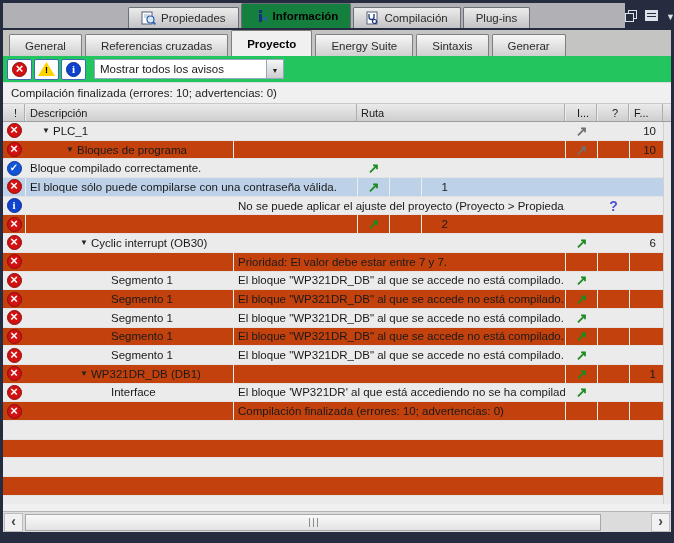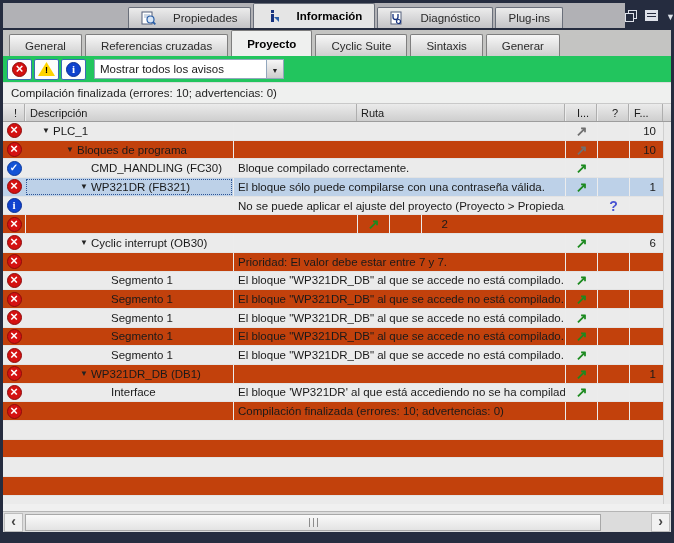--- a/index.html
+++ b/index.html
@@ -8,22 +8,22 @@
 
   .frame { width:674px; height:543px; background:#252c3f; padding:3px 3px 0 3px;
            display:flex; flex-direction:column; overflow:hidden; }
 
   
   .tabbar { height:25px; display:flex; margin-bottom:2px; }
   .tabs-gray { display:flex; align-items:flex-end; background:#b1b1b5; flex:0 0 622px; }
   .tabbar-spacer { width:125px; }
   .wtab { height:21px; display:flex; align-items:center; padding:0 12px; margin-right:2px;
           background:linear-gradient(#ececec,#c3c3c6); border:1px solid #6a6f7a; border-bottom:none;
-          border-radius:2px 2px 0 0; cursor:pointer; white-space:nowrap; color:#2b2b2b;gap:12px; }
-  .wtab.active { height:25px; background:#e5e5e5; font-weight:bold; color:#000; }
+          border-radius:2px 2px 0 0; cursor:pointer; white-space:nowrap; color:#2b2b2b; }
+  .wtab.active { height:25px; background:#15803d; font-weight:bold; color:#000; }
   .wicon { display:inline-flex; margin-right:5px; }
   .win-icons { flex:1; display:flex; align-items:center; justify-content:flex-end; gap:8px; padding-right:4px; }
   .icon-pages { position:relative; width:12px; height:12px; display:inline-block; }
   .icon-pages::before { content:""; position:absolute; top:0; right:0; width:7px; height:7px; border:1px solid #dde1e9; }
   .icon-pages::after  { content:""; position:absolute; bottom:0; left:0; width:7px; height:7px; border:1px solid #dde1e9; background:#252c3f; }
   .icon-list { width:13px; height:11px; background:#dde1e9; display:inline-block;
                background-image:linear-gradient(#252c3f,#252c3f),linear-gradient(#252c3f,#252c3f);
                background-size:9px 1px,9px 1px; background-position:2px 3px,2px 6px; background-repeat:no-repeat; }
   .icon-chevron::after { content:"▼"; color:#dde1e9; font-size:9px; }
 
@@ -136,21 +136,21 @@
         <span>Información</span>
       </div>
       <div class="wtab">
         <span class="wicon">
           <svg width="13" height="14" viewBox="0 0 13 14">
               <rect x="1" y="1" width="10" height="12" fill="#fff" stroke="#55617c"></rect>
               <path d="M3 3 v3 a2.5 2.5 0 0 0 5 0 v-3" fill="none" stroke="#16327e" stroke-width="1.3"></path>
               <circle cx="8.5" cy="10.5" r="2" fill="none" stroke="#16327e" stroke-width="1.2"></circle>
             </svg>
         </span>
-        <span>Diagnóstico</span>
+        <span>Compilación</span>
       </div>
       <div class="wtab">
         <span>Plug-ins</span>
       </div>
     </div>
     <div class="win-icons">
       <span class="icon-pages"></span>
       <span class="icon-list"></span>
       <span class="icon-chevron"></span>
     </div>
@@ -160,21 +160,21 @@
     <div class="stab">
         <span>General</span>
       </div>
     <div class="stab">
         <span>Referencias cruzadas</span>
       </div>
     <div class="stab active">
         <span>Proyecto</span>
       </div>
     <div class="stab">
-        <span>Cyclic Suite</span>
+        <span>Energy Suite</span>
       </div>
     <div class="stab">
         <span>Sintaxis</span>
       </div>
     <div class="stab">
         <span>Generar</span>
       </div>
   </div>
 
   <div class="toolbar">
@@ -246,44 +246,34 @@
     <div class="cell c-help">
             <span class="help"></span>
           </div>
     <div class="cell c-count">10</div>
   </div>
 
   <div class="row odd">
     <div class="cell c-sev">
             <span class="sev success"></span>
           </div>
-    <div class="cell c-ruta">
-      <span class="indent" style="width: 52px;"></span>
-      <span class="exp"></span>
-      <span>CMD_HANDLING (FC30)</span>
-    </div>
     <div class="cell c-desc">Bloque compilado correctamente.</div>
     <div class="cell c-goto">
             <span class="goto green"></span>
           </div>
     <div class="cell c-help">
             <span class="help"></span>
           </div>
     <div class="cell c-count"></div>
   </div>
 
   <div class="row selected">
     <div class="cell c-sev">
             <span class="sev error"></span>
           </div>
-    <div class="cell c-ruta">
-      <span class="indent" style="width: 52px;"></span>
-      <span class="exp open"></span>
-      <span>WP321DR (FB321)</span>
-    </div>
     <div class="cell c-desc">El bloque sólo puede compilarse con una contraseña válida.</div>
     <div class="cell c-goto">
             <span class="goto green"></span>
           </div>
     <div class="cell c-help">
             <span class="help"></span>
           </div>
     <div class="cell c-count">1</div>
   </div>
 

